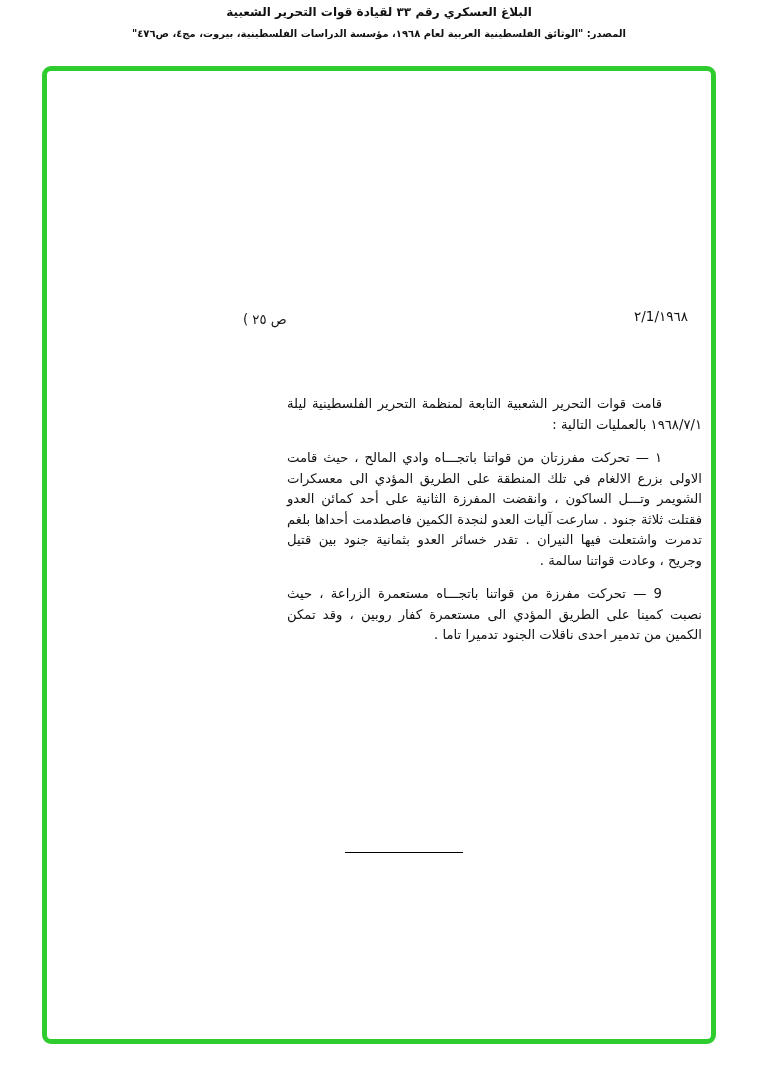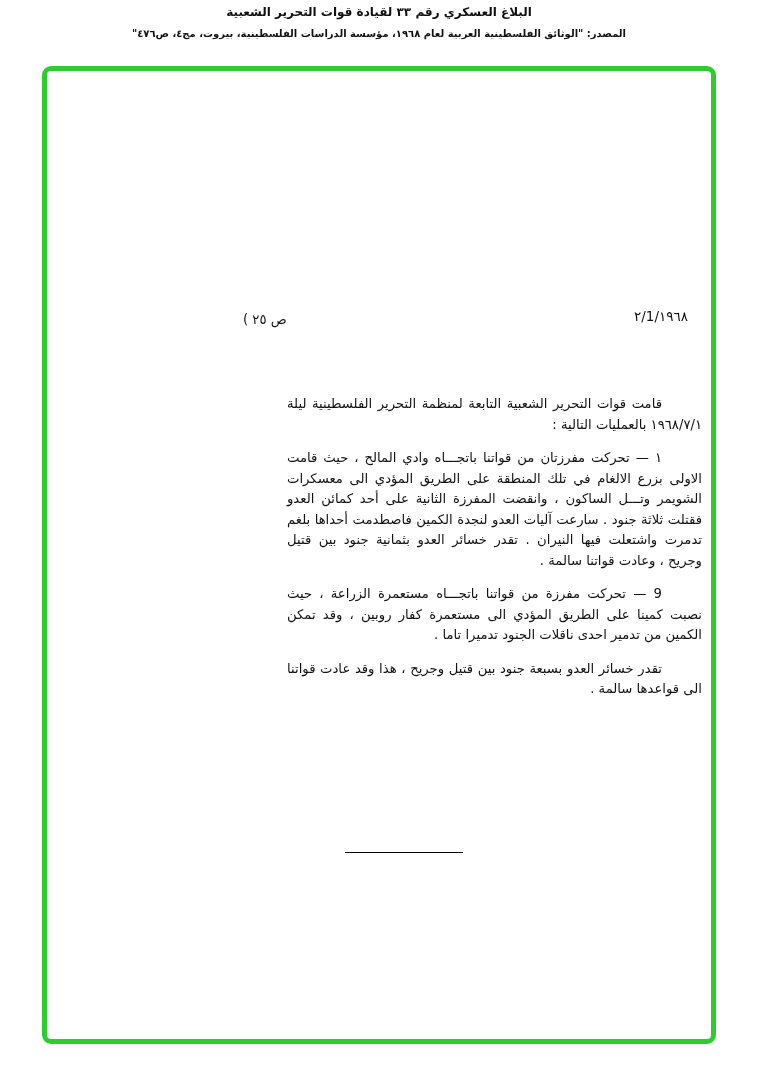--- a/index.html
+++ b/index.html
@@ -93,18 +93,17 @@
   <div class="doc-date">١٩٦٨/1/٢</div>
 
   <div class="citation">
     <div class="cit-line-3">ص ٢٥ )</div>
   </div>
 
   <div class="body-col">
     <p>قامت قوات التحرير الشعبية التابعة لمنظمة التحرير الفلسطينية ليلة ١٩٦٨/٧/١ بالعمليات التالية :</p>
     <p>١ — تحركت مفرزتان من قواتنا باتجـــاه وادي المالح ، حيث قامت الاولى بزرع الالغام في تلك المنطقة على الطريق المؤدي الى معسكرات الشويمر وتـــل الساكون ، وانقضت المفرزة الثانية على أحد كمائن العدو فقتلت ثلاثة جنود . سارعت آليات العدو لنجدة الكمين فاصطدمت أحداها بلغم تدمرت واشتعلت فيها النيران . تقدر خسائر العدو بثمانية جنود بين قتيل وجريح ، وعادت قواتنا سالمة .</p>
     <p>9 — تحركت مفرزة من قواتنا باتجـــاه مستعمرة الزراعة ، حيث نصبت كمينا على الطريق المؤدي الى مستعمرة كفار روبين ، وقد تمكن الكمين من تدمير احدى ناقلات الجنود تدميرا تاما .</p>
-    <p>تقدر خسائر العدو بسبعة جنود بين قتيل وجريح ، هذا وقد عادت قواتنا الى قواعدها سالمة .</p>
   </div>
 
   <div class="divider"></div>
 
 </div>
 
 </body></html>

